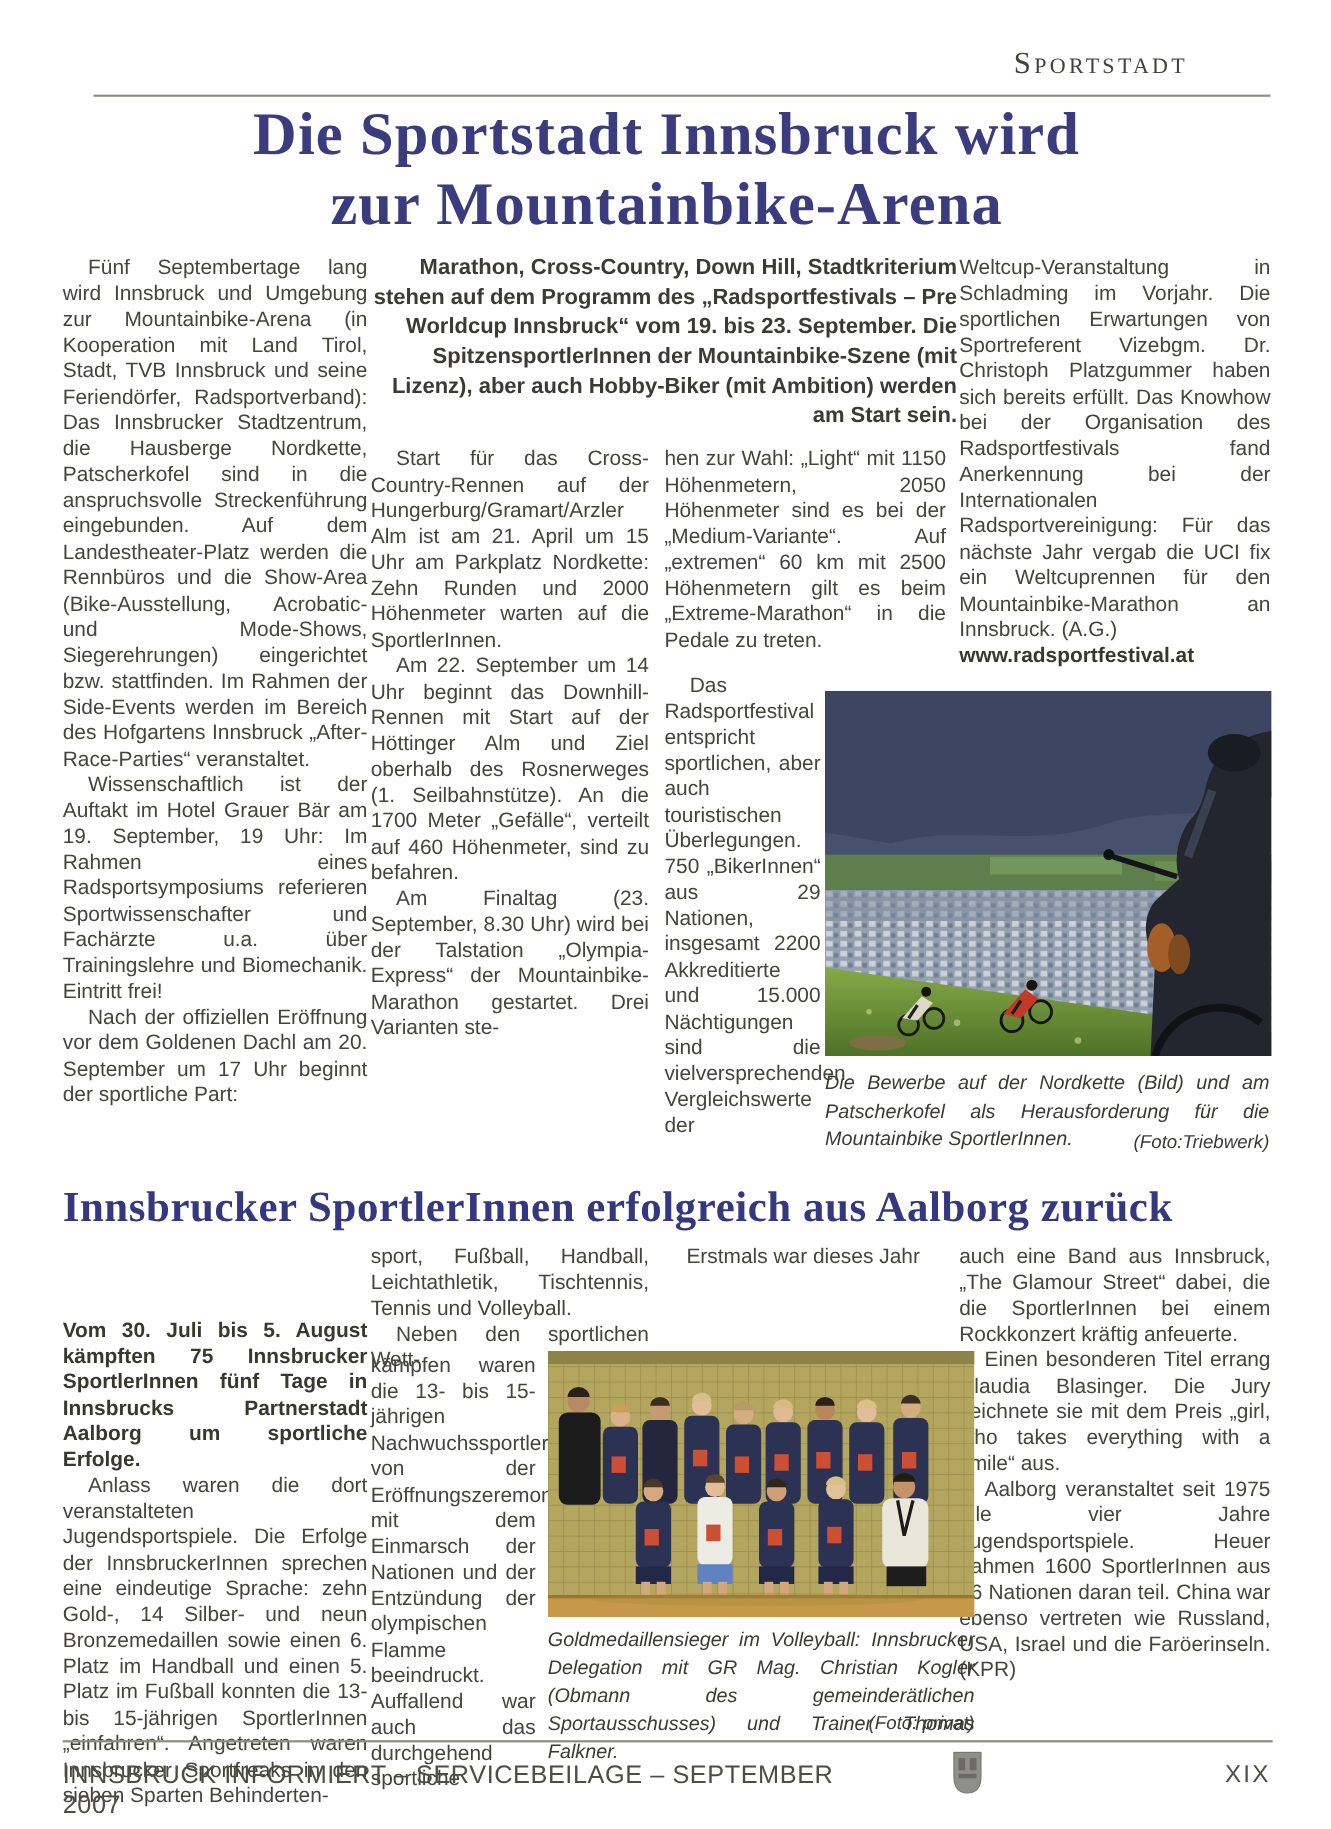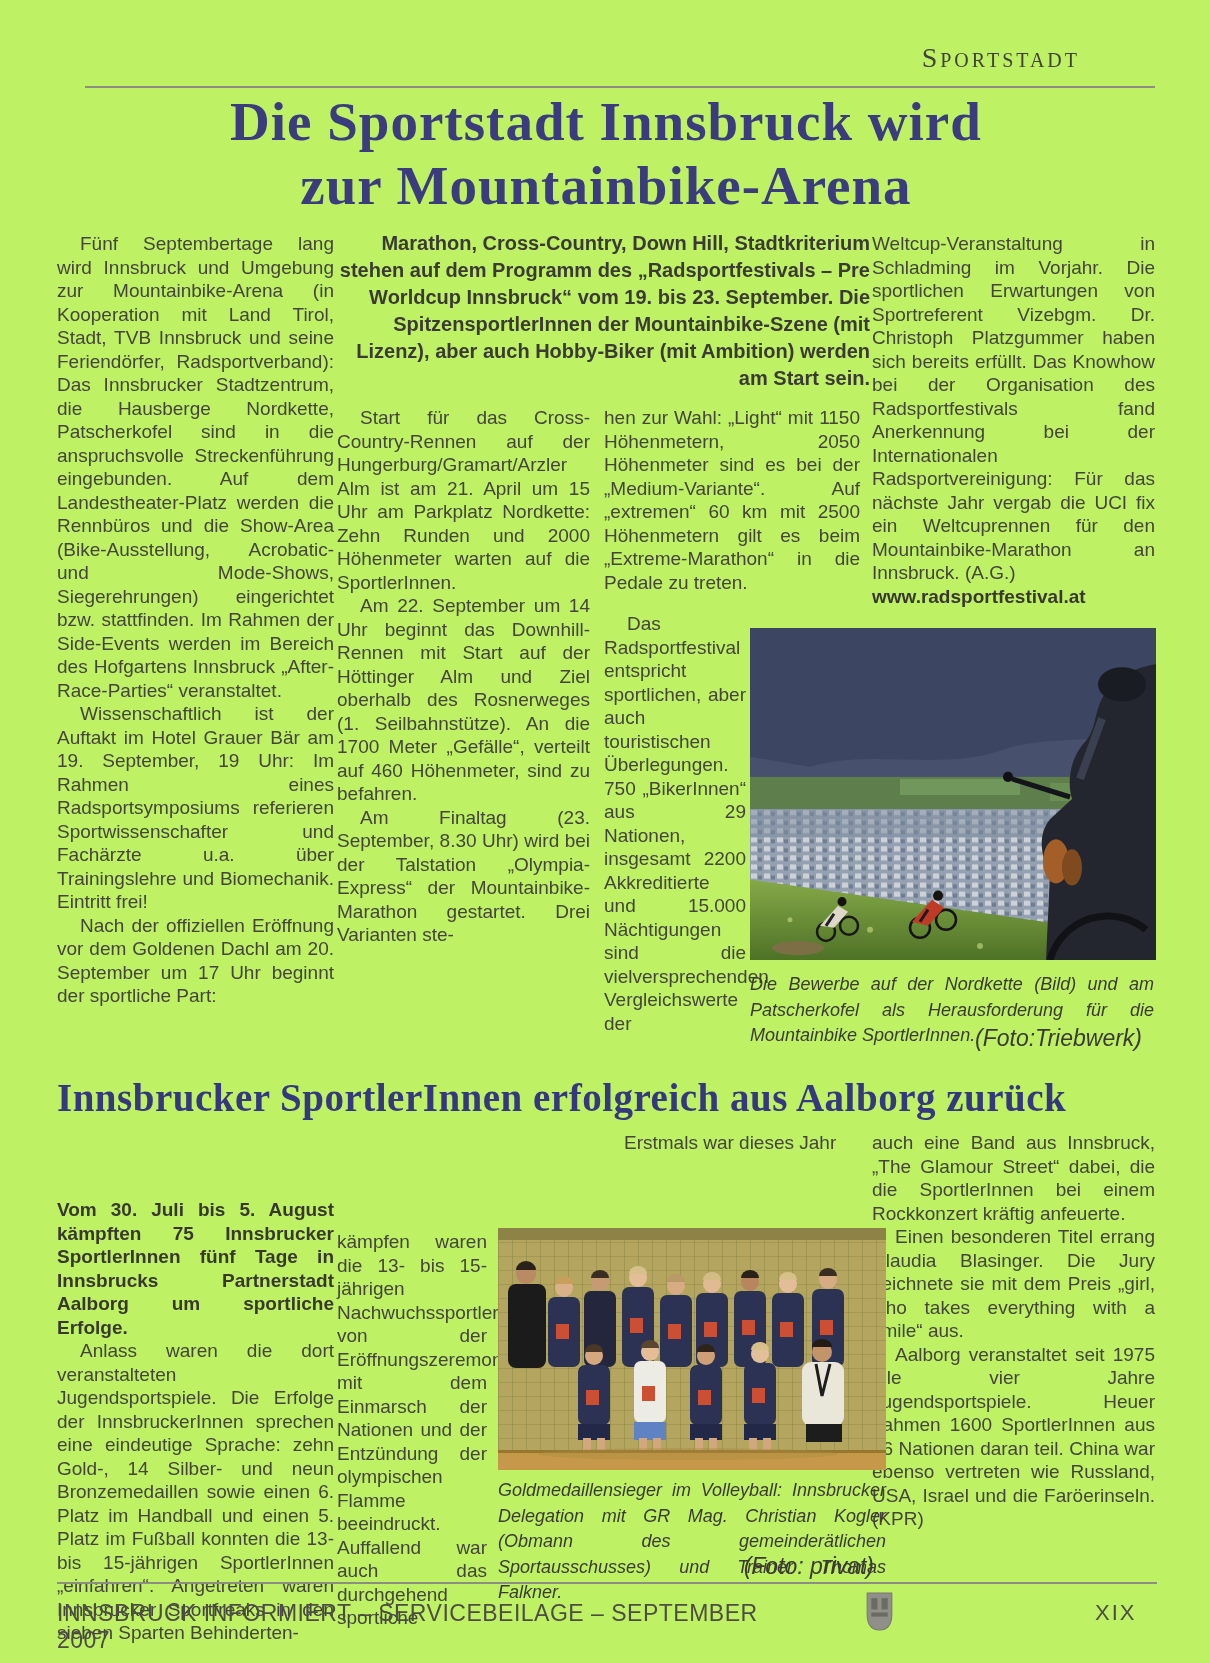--- a/index.html
+++ b/index.html
@@ -1,33 +1,33 @@
 <!DOCTYPE html>
 <html><head>
 <meta charset="utf-8">
 <style>
   html,body{margin:0;padding:0;background:#cfcdc2;}
-  .page{position:relative;width:1210px;height:1663px;background:#bef264;
+  .page{position:relative;width:1210px;height:1663px;background:#ffffff;
         font-family:"Liberation Sans",sans-serif;overflow:hidden;}
   .abs{position:absolute;}
   .kicker{font-family:"Liberation Serif",serif;font-variant:small-caps;
           letter-spacing:3px;font-size:28px;color:#42413b;text-align:right;}
   .rule{background:#8d8d82;height:2px;}
   .h1{font-family:"Liberation Serif",serif;font-weight:700;color:#3a3c7e;
       text-align:center;font-size:55px;letter-spacing:1px;line-height:1;}
   .h2{font-family:"Liberation Serif",serif;font-weight:700;color:#34387e;
       font-size:39px;letter-spacing:0.5px;line-height:1;}
   .body-col{font-size:19px;line-height:23.5px;text-align:justify;color:#45443d;}
   .body-col p{margin:0;}
   .ind{text-indent:23px;}
   .lede{font-weight:700;font-size:20px;line-height:27px;text-align:right;color:#3b3a34;}
   .leadb{font-weight:700;color:#39382f;}
   .linkline{font-weight:700;color:#39382f;}
   .caption{font-style:italic;font-size:18px;line-height:25.5px;text-align:justify;color:#3b3a33;}
-  .credit{position:absolute;right:12px;bottom:1px;font-size:23px;color:#3b3a33;}
+  .credit{position:absolute;right:0;bottom:1px;font-size:17px;color:#3b3a33;}
   .photo{overflow:hidden;}
   .photo svg{display:block;width:100%;height:100%;}
   .footer-text{font-size:23px;color:#4e4d45;letter-spacing:0.5px;}
   .pagenum{font-size:22px;color:#4e4d45;letter-spacing:2px;}
 </style>
 </head>
 <body>
 
 <div class="page">
 
@@ -120,20 +120,24 @@
     <span class="credit">(Foto:Triebwerk)</span>
   </div>
 
   <div class="abs h2" style="left:57px;top:1078px;width:1098px;">Innsbrucker SportlerInnen erfolgreich aus Aalborg zurück</div>
 
   <div class="abs body-col" style="left:57px;top:1198px;width:277px;">
     <p class="leadb">Vom 30. Juli bis 5. August kämpften 75 Innsbrucker SportlerInnen fünf Tage in Innsbrucks Partnerstadt Aalborg um sportliche Erfolge.</p>
     <p class="ind">Anlass waren die dort veranstalteten Jugendsportspiele. Die Erfolge der InnsbruckerInnen sprechen eine eindeutige Sprache: zehn Gold-, 14 Silber- und neun Bronzemedaillen sowie einen 6. Platz im Handball und einen 5. Platz im Fußball konnten die 13- bis 15-jährigen SportlerInnen „einfahren“. Angetreten waren Innsbrucker Sportfreaks in den sieben Sparten Behinderten-</p>
   </div>
 
+  <div class="abs body-col" style="left:337px;top:1131px;width:253px;">
+    <p>sport, Fußball, Handball, Leichtathletik, Tischtennis, Tennis und Volleyball.</p>
+    <p class="ind">Neben den sportlichen Wett-</p>
+  </div>
   <div class="abs body-col" style="left:337px;top:1230px;width:150px;">
     <p>kämpfen waren die 13- bis 15-jährigen NachwuchssportlerInnen von der Eröffnungszeremonie mit dem Einmarsch der Nationen und der Entzündung der olympischen Flamme beeindruckt. Auffallend war auch das durchgehend sportliche</p>
   </div>
 
   <div class="abs body-col" style="left:601px;top:1131px;width:258px;">
     <p class="ind">Erstmals war dieses Jahr</p>
   </div>
 
   <div class="abs body-col" style="left:872px;top:1131px;width:283px;">
     <p>auch eine Band aus Innsbruck, „The Glamour Street“ dabei, die die SportlerInnen bei einem Rockkonzert kräftig anfeuerte.</p>
@@ -266,15 +270,15 @@
   <div class="abs rule" style="left:57px;top:1582px;width:1100px;"></div>
   <div class="abs footer-text" style="left:57px;top:1600px;width:760px;">INNSBRUCK INFORMIERT – SERVICEBEILAGE – SEPTEMBER 2007</div>
   <div class="abs" style="left:866px;top:1592px;width:27px;height:39px;">
     <svg viewBox="0 0 26 38" style="display:block;width:100%;height:100%;">
       <path d="M1,1 h24 v21 q0,15 -12,15 q-12,0 -12,-15 Z" fill="#90908a" stroke="#77776f" stroke-width="1"></path>
       <rect x="5" y="6" width="6" height="11" fill="#6b6b64"></rect>
       <rect x="15" y="6" width="6" height="11" fill="#6b6b64"></rect>
       <rect x="5" y="20" width="16" height="4" fill="#6b6b64"></rect>
     </svg>
   </div>
-  <div class="abs pagenum" style="left:1095px;top:1600px;width:60px;">XIX</div>
+  <div class="abs pagenum" style="left:1095px;top:1600px;width:60px;text-align:right;">XIX</div>
 
 </div>
 
 </body></html>

